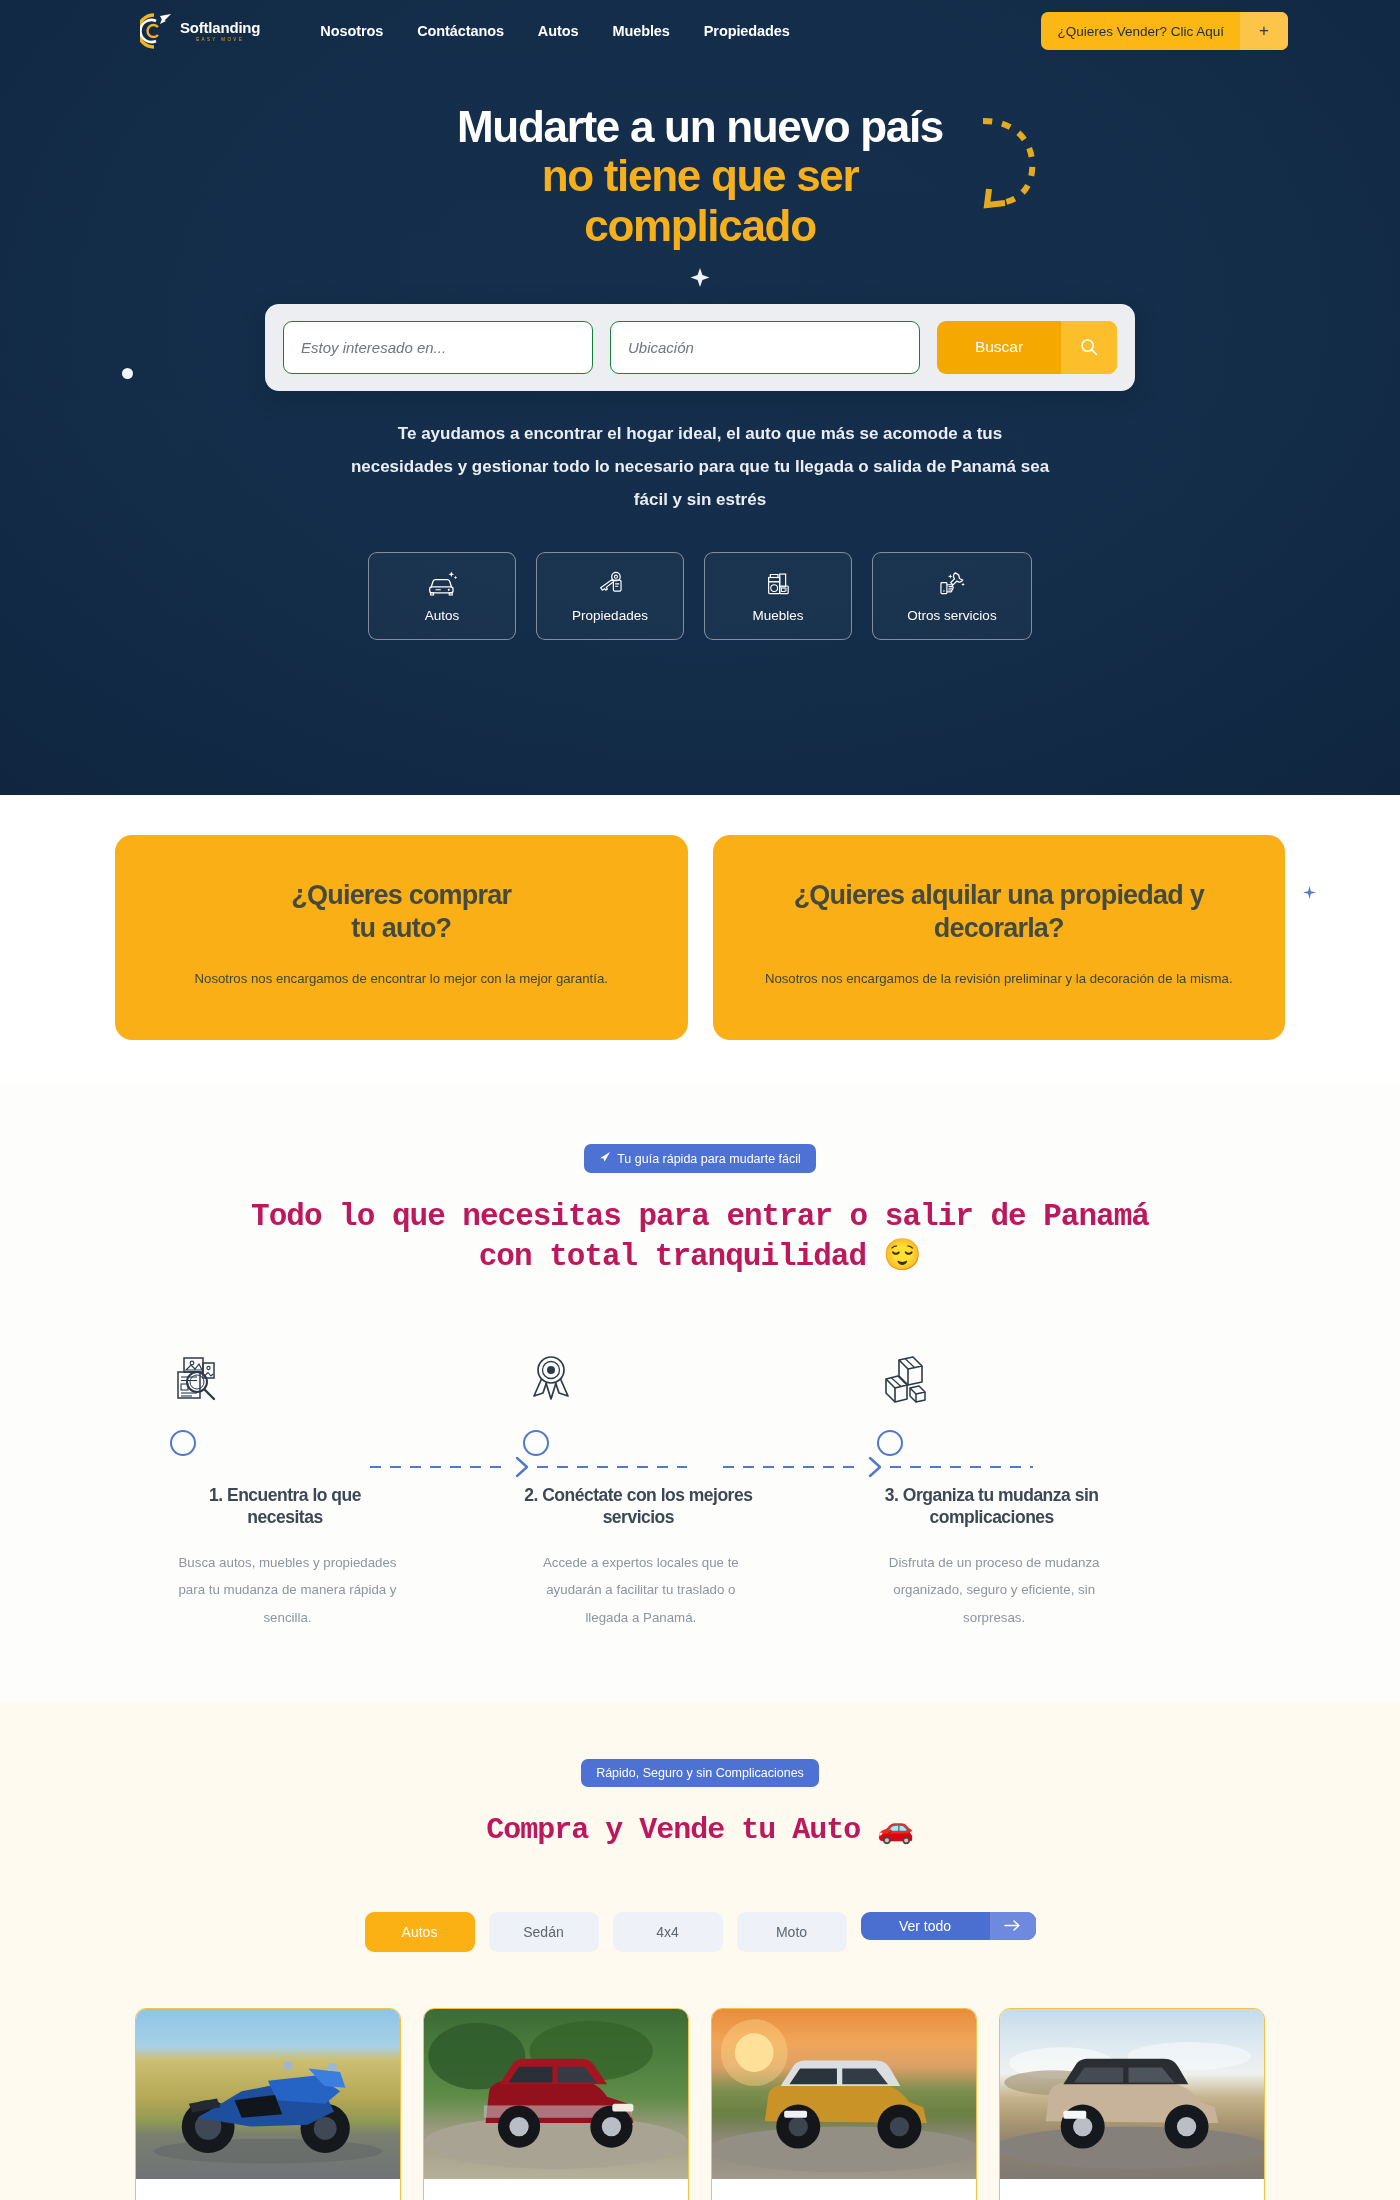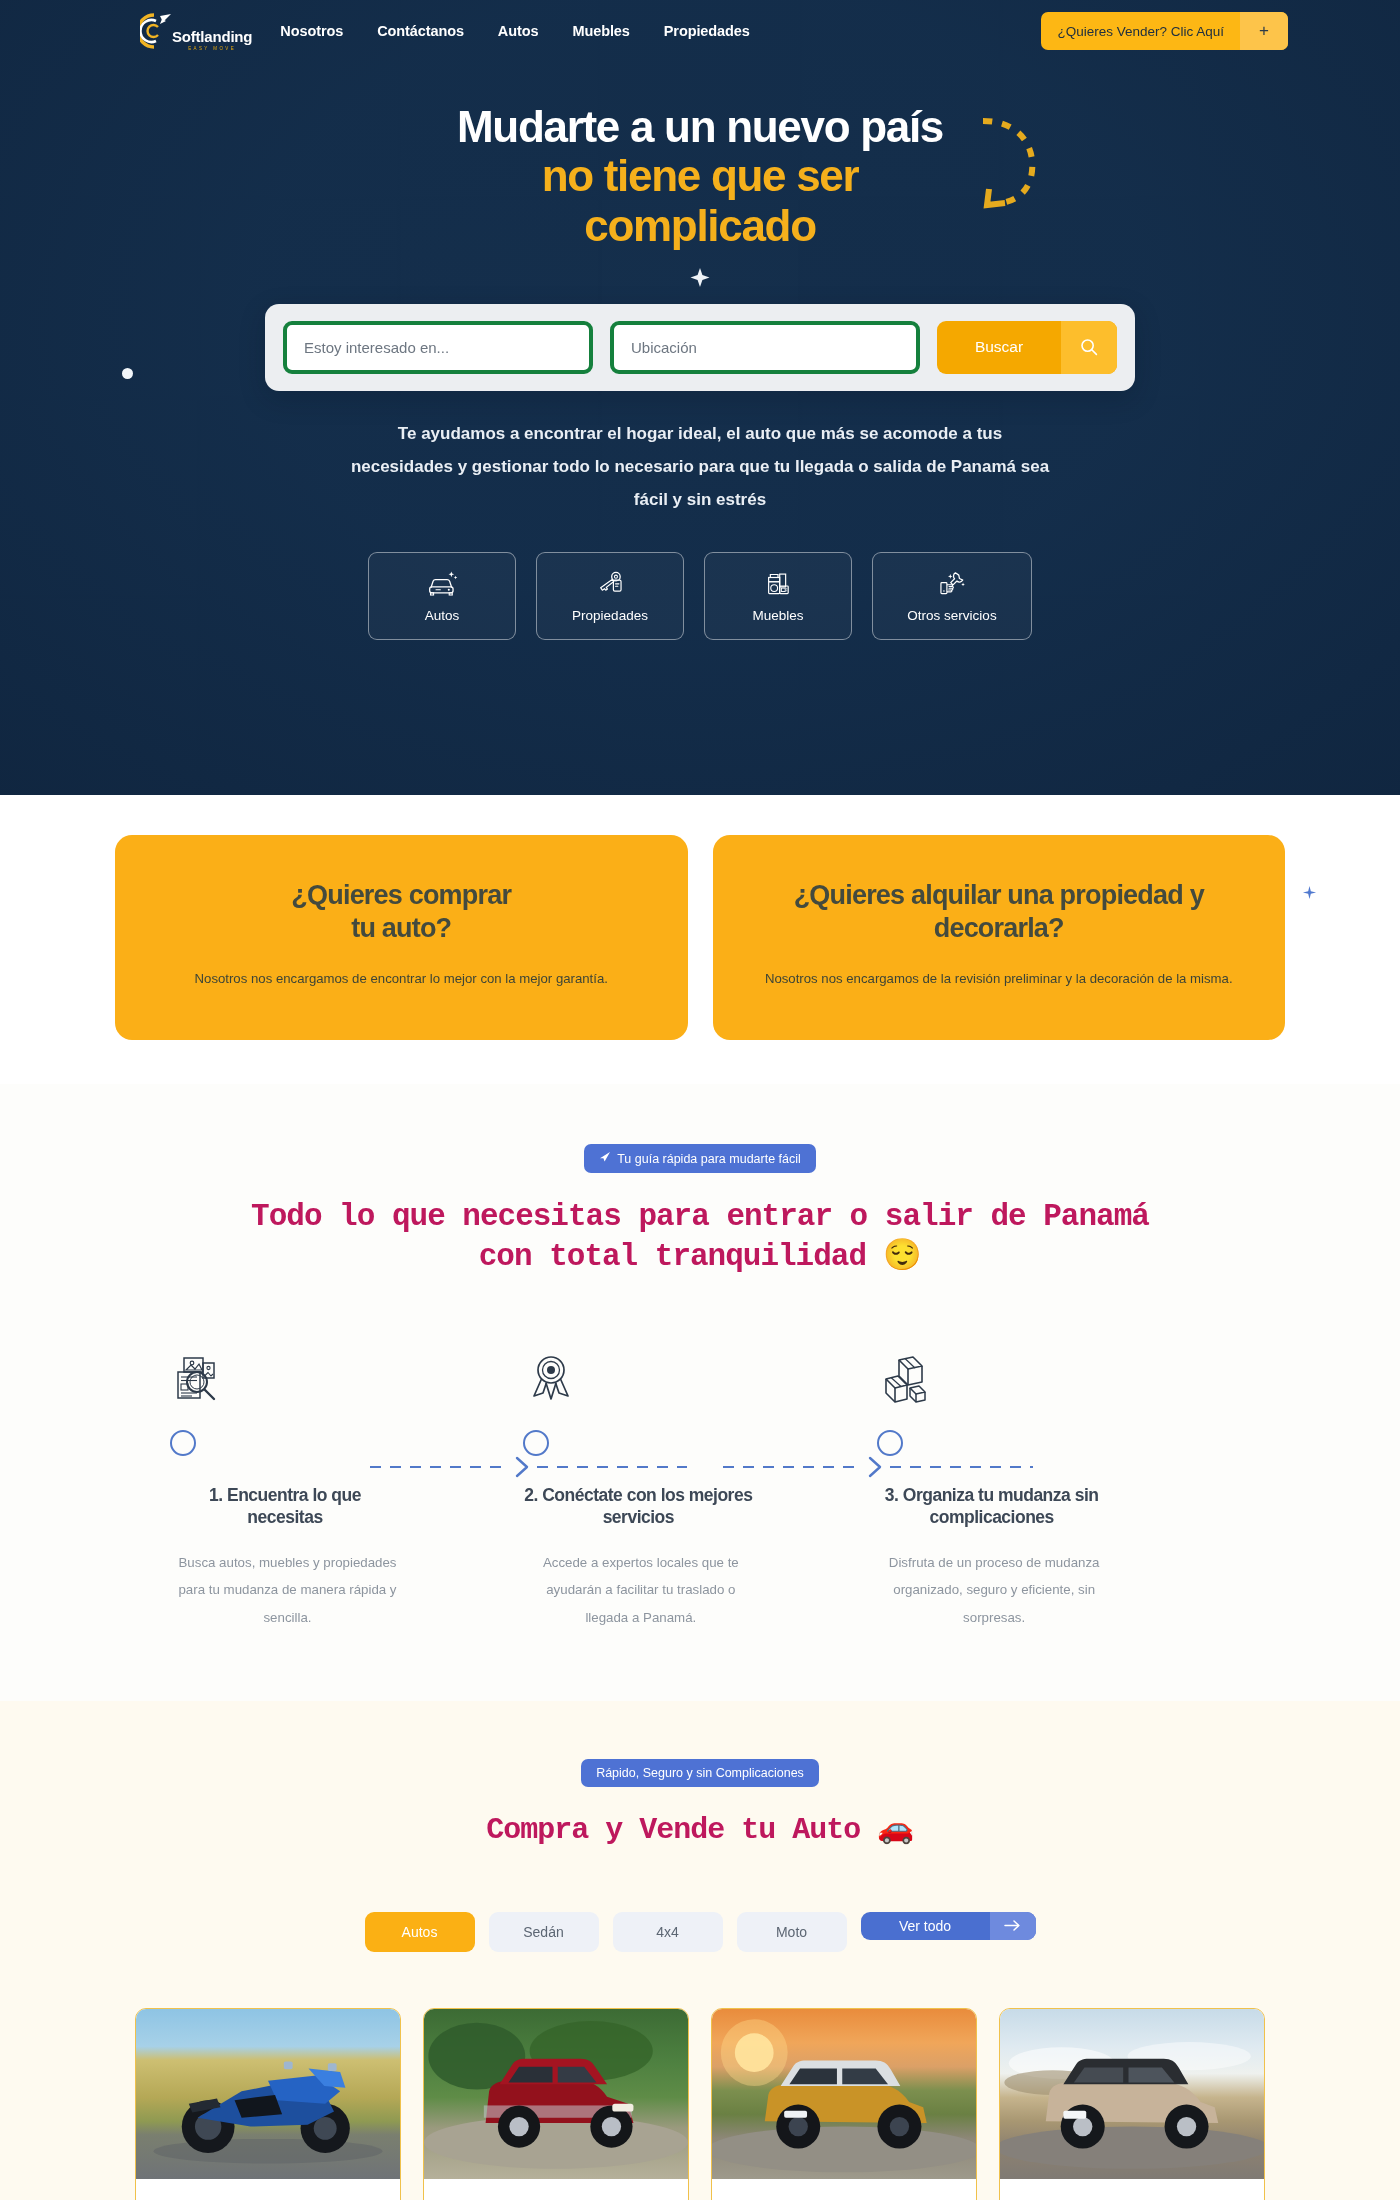--- a/index.html
+++ b/index.html
@@ -52,23 +52,23 @@
   .nav {
     position: relative;
     z-index: 6;
     height: 62px;
     display: flex;
     align-items: center;
     padding: 0 112px 0 140px;
   }
   .logo {
     display: flex;
-    align-items: flex-end;
-    gap: 2px;
-    margin-right: 28px;
+    align-items: center;
+    gap: 10px;
+    margin-right: 60px;
     cursor: pointer;
   }
   .logo-mark { width: 34px; height: 40px; flex: 0 0 34px; }
   .logo-text-wrap { display: flex; flex-direction: column; line-height: 1; margin-left: -4px; }
   .logo-text {
     font-size: 15px;
     color: #ffffff;
     font-weight: 700;
     letter-spacing: -0.2px;
   }
@@ -153,28 +153,29 @@
     border-radius: 14px;
     padding: 17px 18px;
     display: flex;
     gap: 17px;
     box-shadow: 0 8px 26px rgba(4,16,32,0.22);
   }
   .search-field {
     flex: 1;
     height: 53px;
     background: #ffffff;
-    border: 4px solid #15803d;
+    border: 1px solid #15803d;
     border-radius: 9px;
     display: flex;
     align-items: center;
     padding: 0 17px;
     font-size: 15px;
     color: #6d7681;
     cursor: text;
+    font-style: italic;
   }
   .search-btn {
     width: 180px;
     height: 53px;
     border-radius: 9px;
     overflow: hidden;
     display: flex;
     background: #f5a800;
     cursor: pointer;
   }

